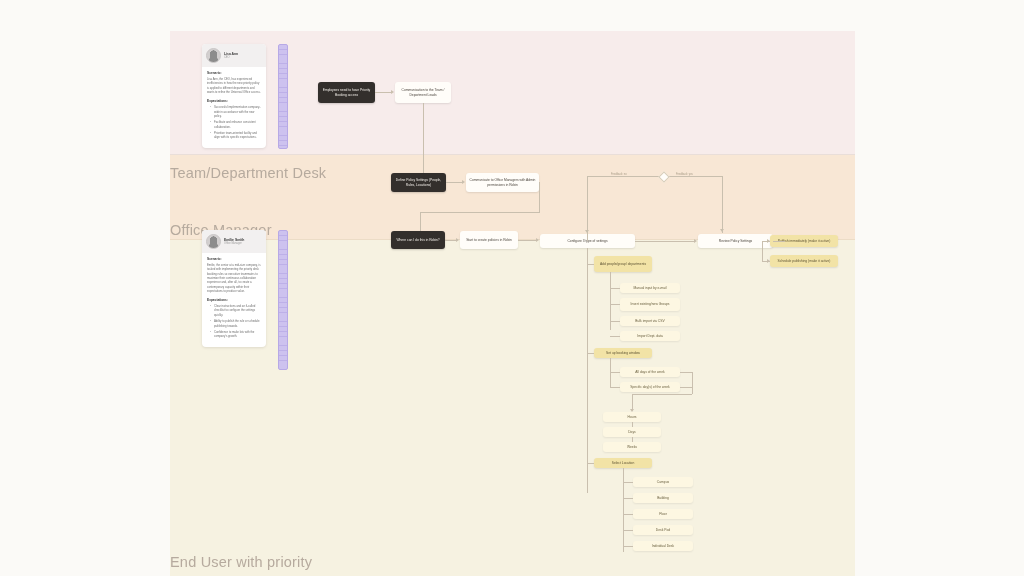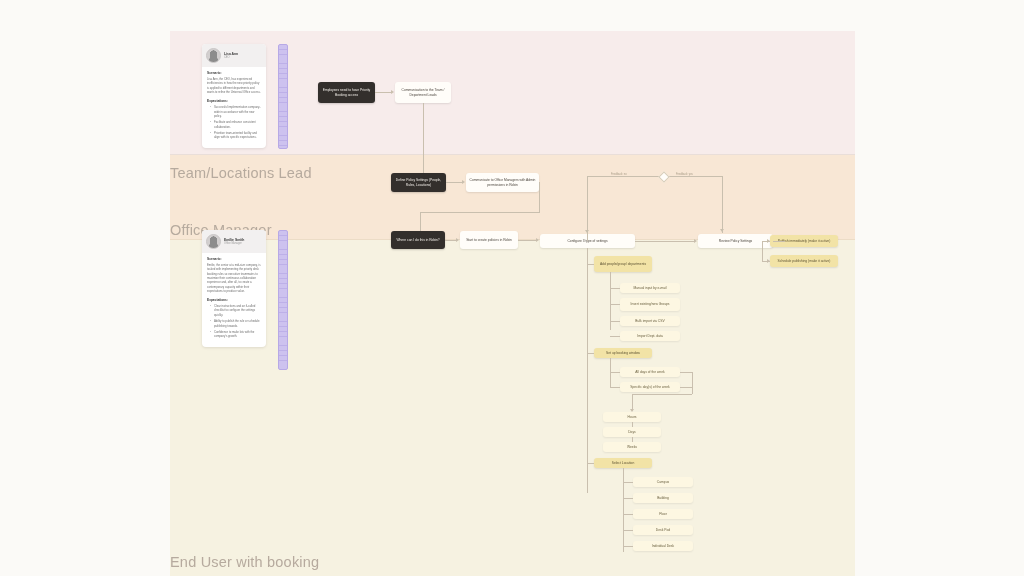--- a/index.html
+++ b/index.html
@@ -105,21 +105,21 @@
 
   <div class="node dark" style="left:148px;top:51px;width:57px;height:21px;">Employees need to have Priority Booking access</div>
   <div class="node white" style="left:225px;top:51px;width:56px;height:21px;">Communication to the Team / Department Leads</div>
 
   <div class="ln h" style="left:205px;top:61px;width:16px;"></div>
   <div class="arrow r" style="left:221px;top:59px;"></div>
 
   <div class="ln v" style="left:253px;top:72px;height:74px;"></div>
   <div class="arrow d" style="left:251px;top:146px;"></div>
 
-  <div class="lane-label" id="lbl-lead" style="left:0px;">Team/Locations Lead</div>
+  <div class="lane-label" id="lbl-lead" style="left:0px;">Team/Department Desk</div>
 
   <div class="node dark" style="left:221px;top:142px;width:55px;height:19px;">Define Policy Settings (People, Rules, Locations)</div>
   <div class="node white" style="left:296px;top:142px;width:73px;height:19px;">Communicate to Office Managers with Admin permissions in Robin</div>
   <div class="ln h" style="left:276px;top:151px;width:16px;"></div>
   <div class="arrow r" style="left:292px;top:149px;"></div>
 
   <div class="ln v" style="left:369px;top:151px;height:30px;"></div>
   <div class="ln h" style="left:250px;top:181px;width:120px;"></div>
   <div class="ln v" style="left:250px;top:181px;height:19px;"></div>
   <div class="arrow d" style="left:248px;top:200px;"></div>
@@ -220,13 +220,13 @@
   <div class="node pale" style="left:463px;top:494px;width:60px;height:10px;">Desk Pod</div>
   <div class="node pale" style="left:463px;top:510px;width:60px;height:10px;">Individual Desk</div>
   <div class="ln h" style="left:453px;top:451px;width:10px;"></div>
   <div class="ln h" style="left:453px;top:467px;width:10px;"></div>
   <div class="ln h" style="left:453px;top:483px;width:10px;"></div>
   <div class="ln h" style="left:453px;top:499px;width:10px;"></div>
   <div class="ln h" style="left:453px;top:515px;width:10px;"></div>
 
 </div>
 
-<div class="lane-label outside" id="lbl-eu">End User with booking</div>
+<div class="lane-label outside" id="lbl-eu">End User with priority</div>
 
 </body></html>

